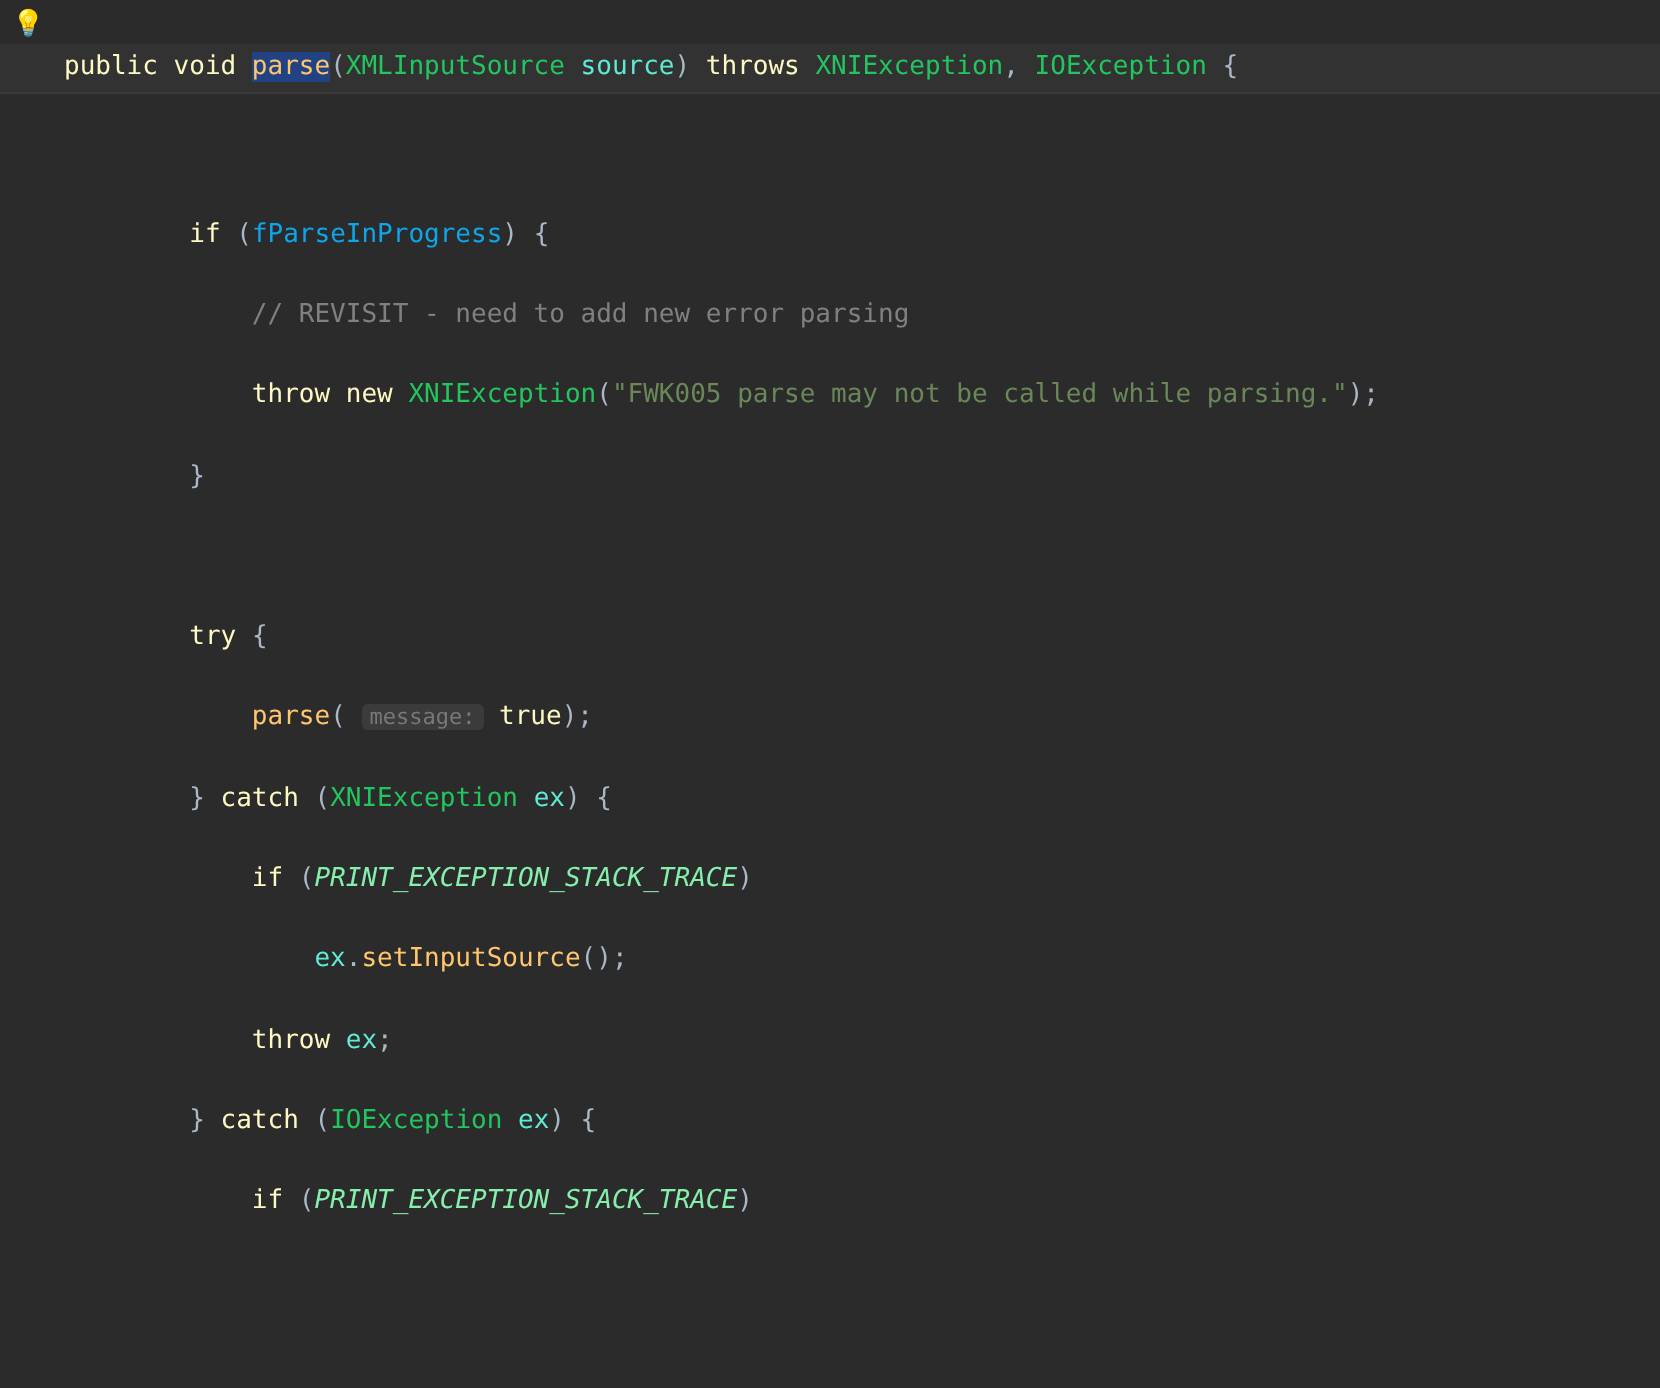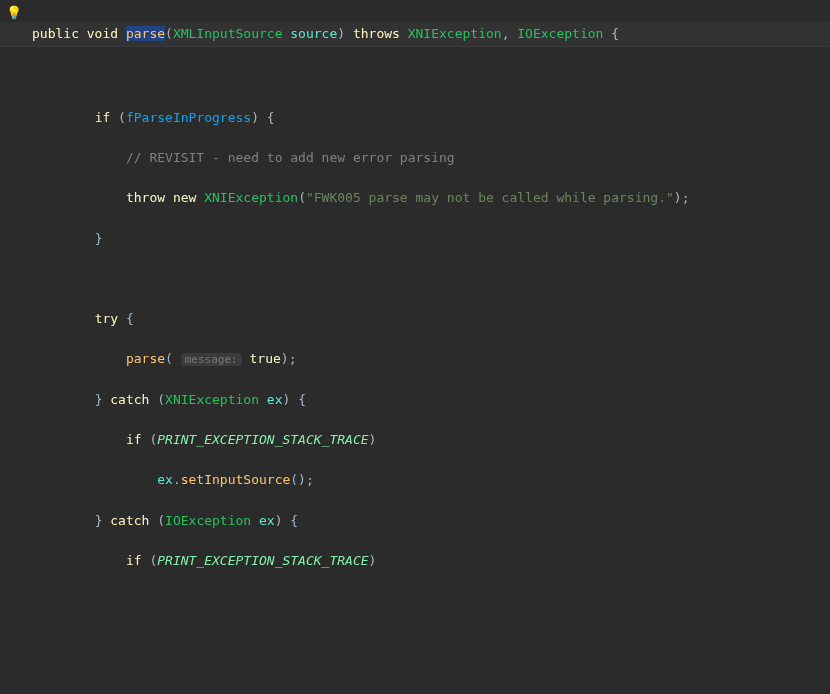--- a/index.html
+++ b/index.html
@@ -70,20 +70,21 @@
 <span class="line">        <span class="kw">if</span> <span class="punc">(</span><span class="field">fParseInProgress</span><span class="punc">) {</span></span>
 <span class="line">            <span class="comment">// REVISIT - need to add new error parsing</span></span>
 <span class="line">            <span class="kw">throw</span> <span class="kw">new</span> <span class="type">XNIException</span><span class="punc">(</span><span class="str">"FWK005 parse may not be called while parsing."</span><span class="punc">);</span></span>
 <span class="line">        <span class="punc">}</span></span>
 <span class="line"> </span>
 <span class="line">        <span class="kw">try</span> <span class="punc">{</span></span>
 <span class="line">            <span class="method">parse</span><span class="punc">( </span><span class="paramhint">message:</span> <span class="kw">true</span><span class="punc">);</span></span>
 <span class="line">        <span class="punc">} </span><span class="kw">catch</span> <span class="punc">(</span><span class="type">XNIException</span> <span class="ident">ex</span><span class="punc">) {</span></span>
 <span class="line">            <span class="kw">if</span> <span class="punc">(</span><span class="const">PRINT_EXCEPTION_STACK_TRACE</span><span class="punc">)</span></span>
 <span class="line">                <span class="ident">ex</span><span class="punc">.</span><span class="method">setInputSource</span><span class="punc">();</span></span>
+<span class="line">            <span class="kw">throw</span> <span class="ident">ex</span><span class="punc">;</span></span>
 <span class="line">        <span class="punc">} </span><span class="kw">catch</span> <span class="punc">(</span><span class="type">IOException</span> <span class="ident">ex</span><span class="punc">) {</span></span>
 <span class="line">            <span class="kw">if</span> <span class="punc">(</span><span class="const">PRINT_EXCEPTION_STACK_TRACE</span><span class="punc">)</span></span>
 
 
 
 
 
 
 
 

